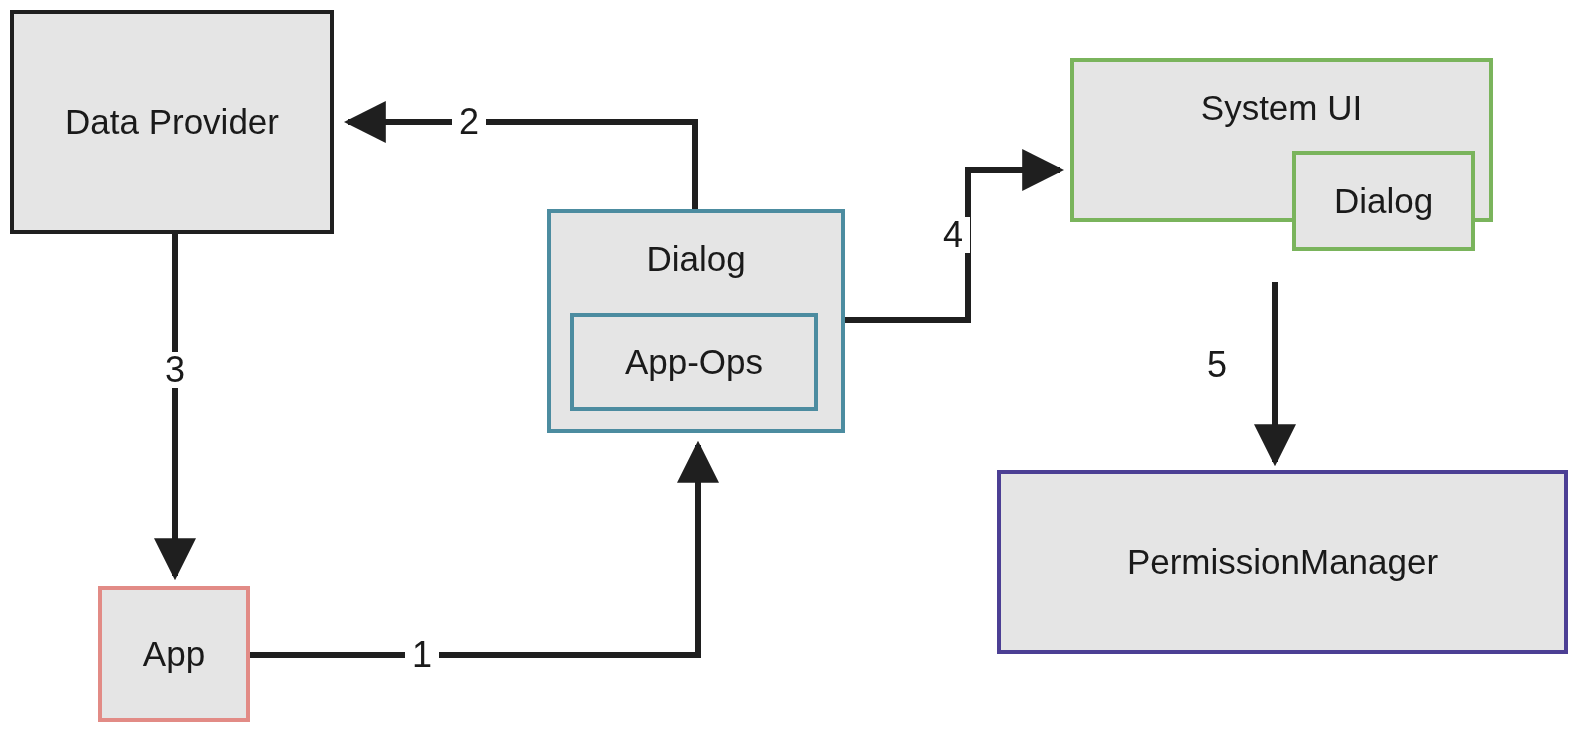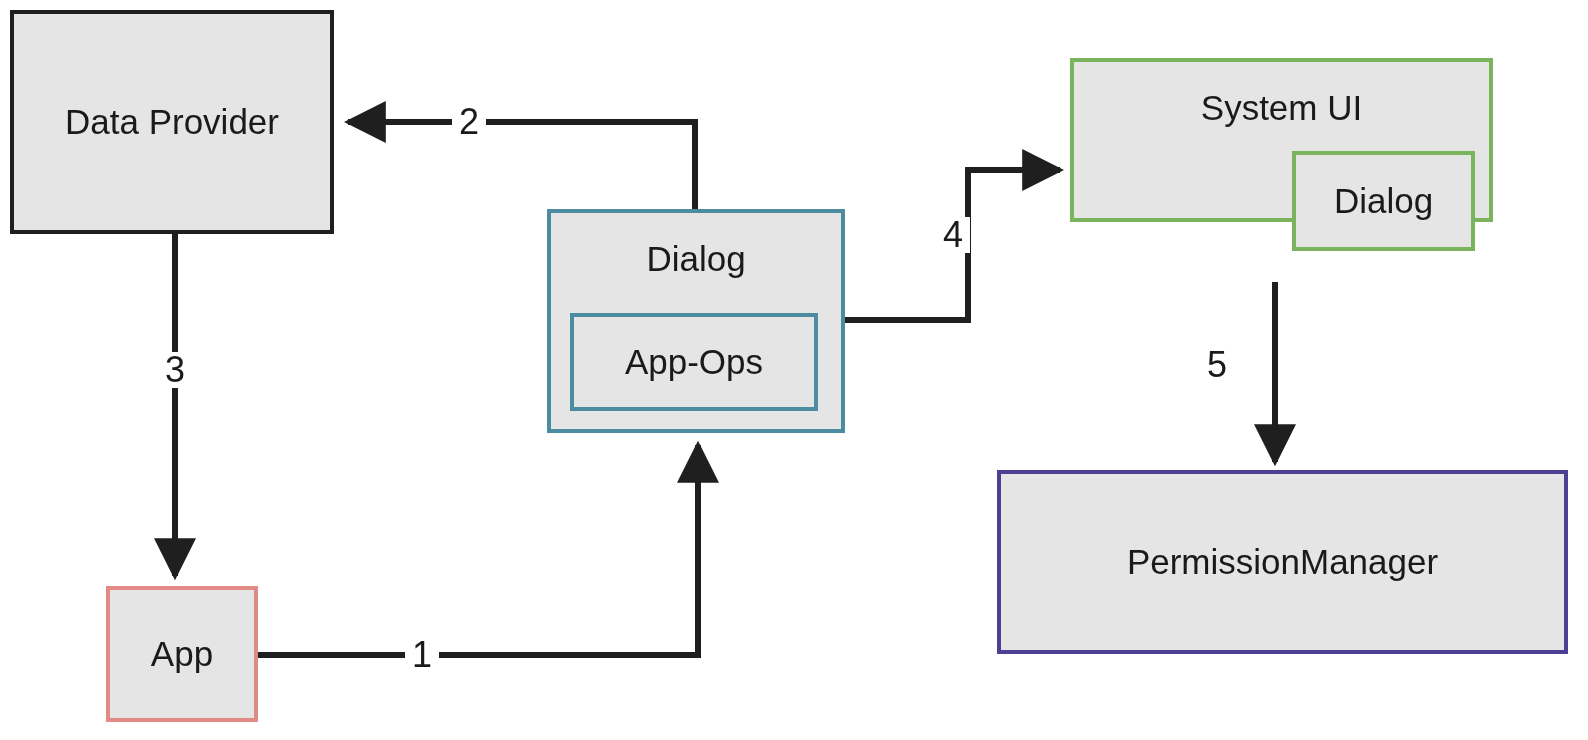--- a/index.html
+++ b/index.html
@@ -50,21 +50,20 @@
     top: 28px;
   }
   
   .n-data-provider {
     left: 10px;  top: 10px;  width: 324px;  height: 224px;
     border: 4px solid #1f1f1f;
   }
   .n-app {
     left: 98px;  top: 586px;  width: 152px;  height: 136px;
     border: 4px solid #e28b86;
-    margin-left: 8px;
   }
   .n-system {
     left: 547px;  top: 209px;  width: 298px;  height: 224px;
     border: 4px solid #4c8ca0;
   }
   .n-appops {
     left: 570px;  top: 313px;  width: 248px;  height: 98px;
     border: 4px solid #4c8ca0;
   }
   .n-systemui {

